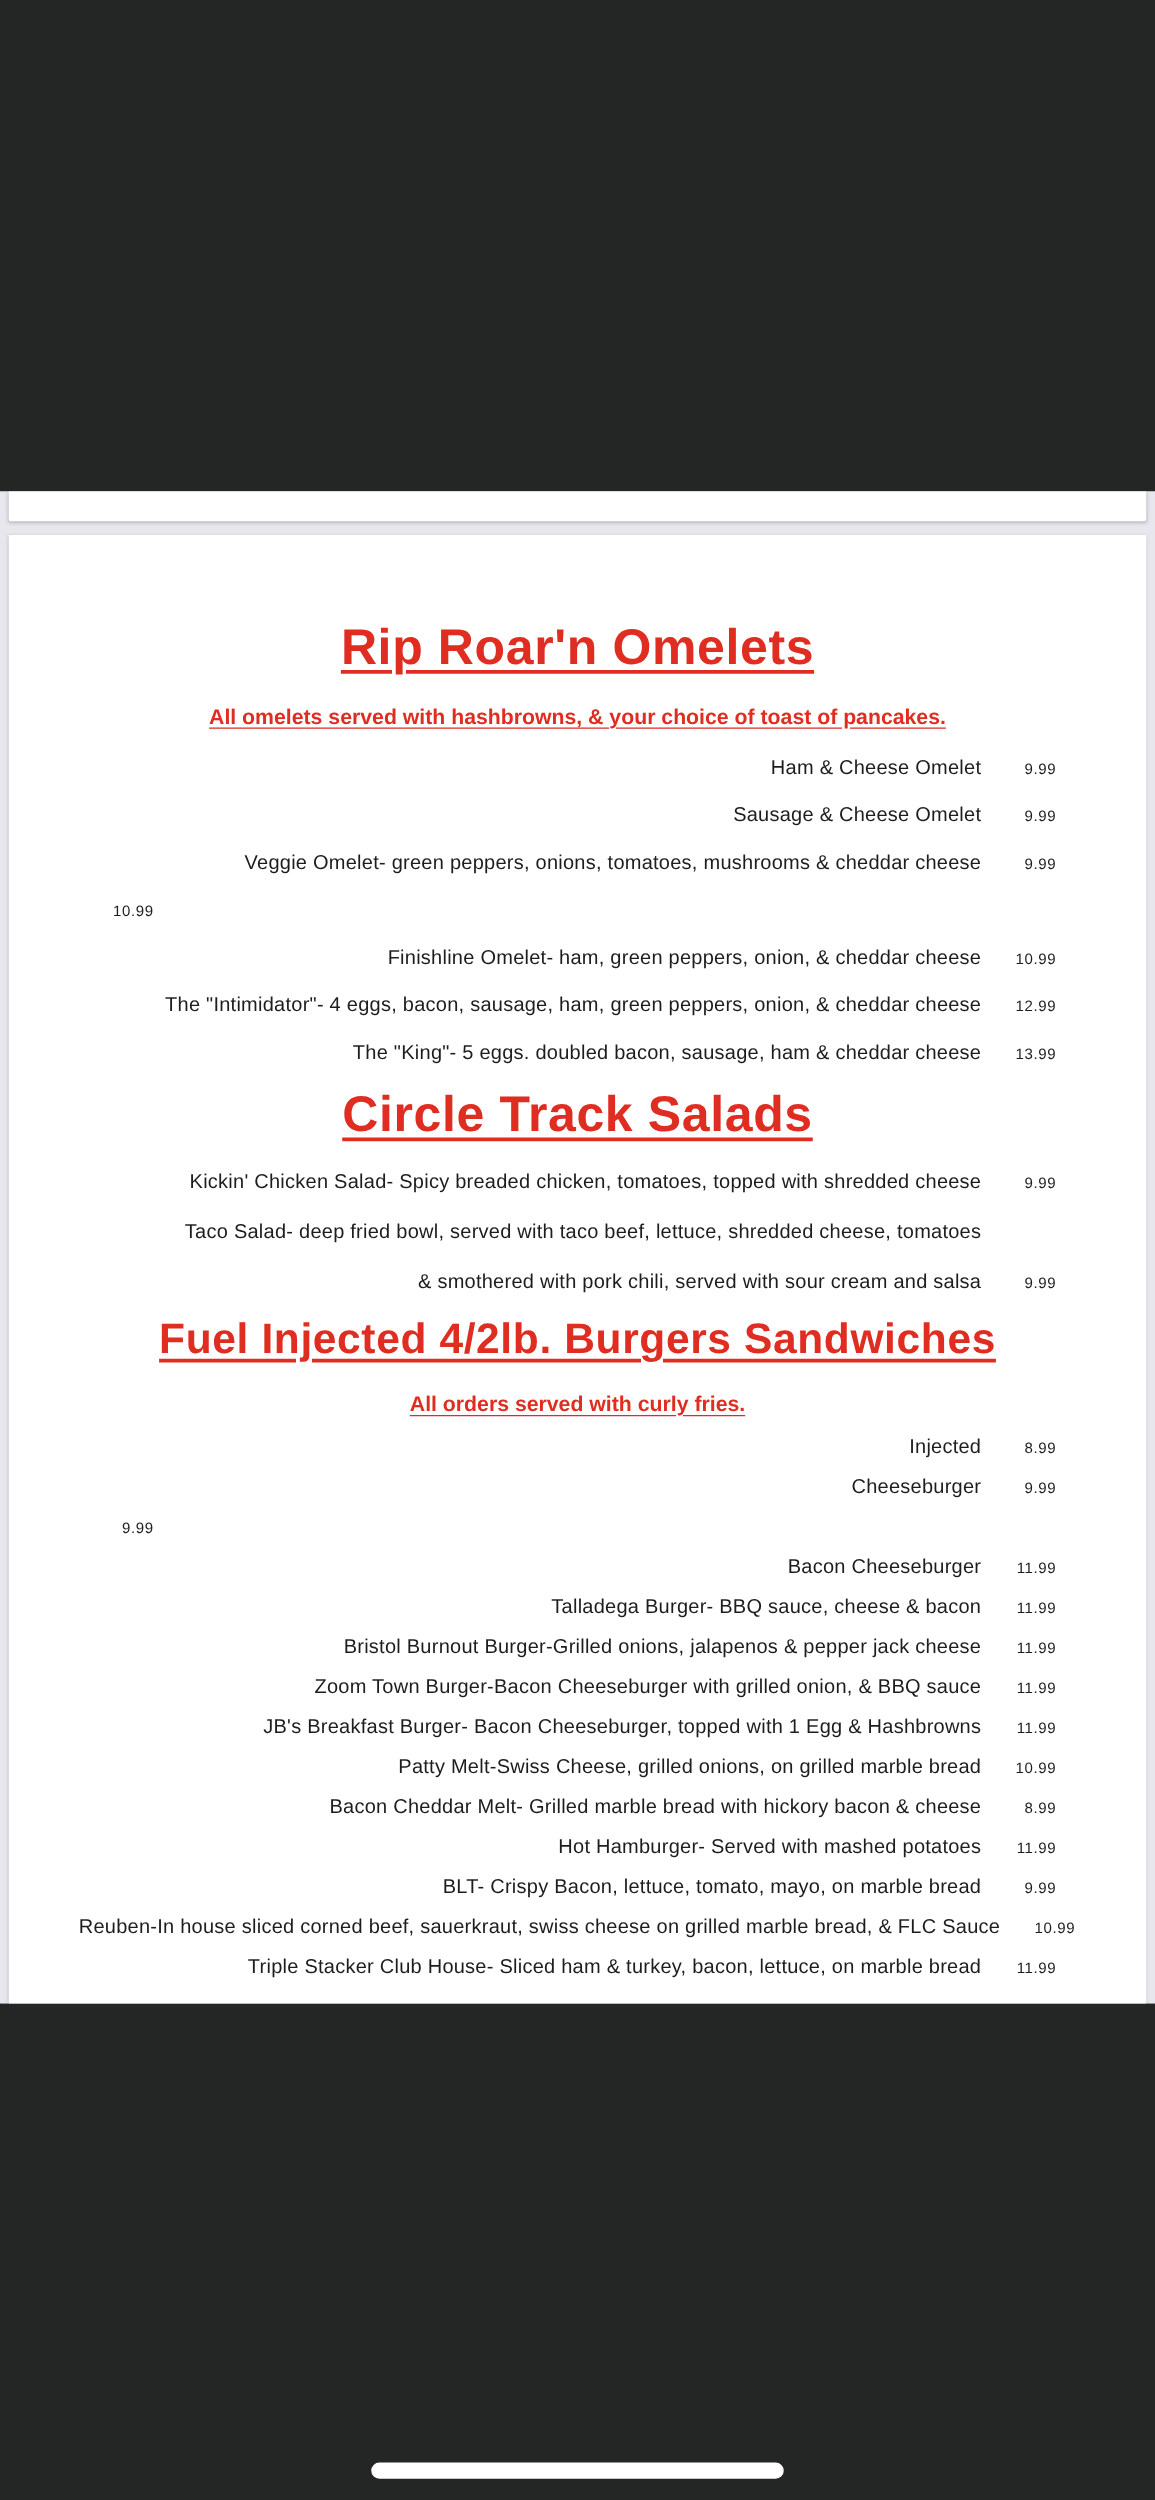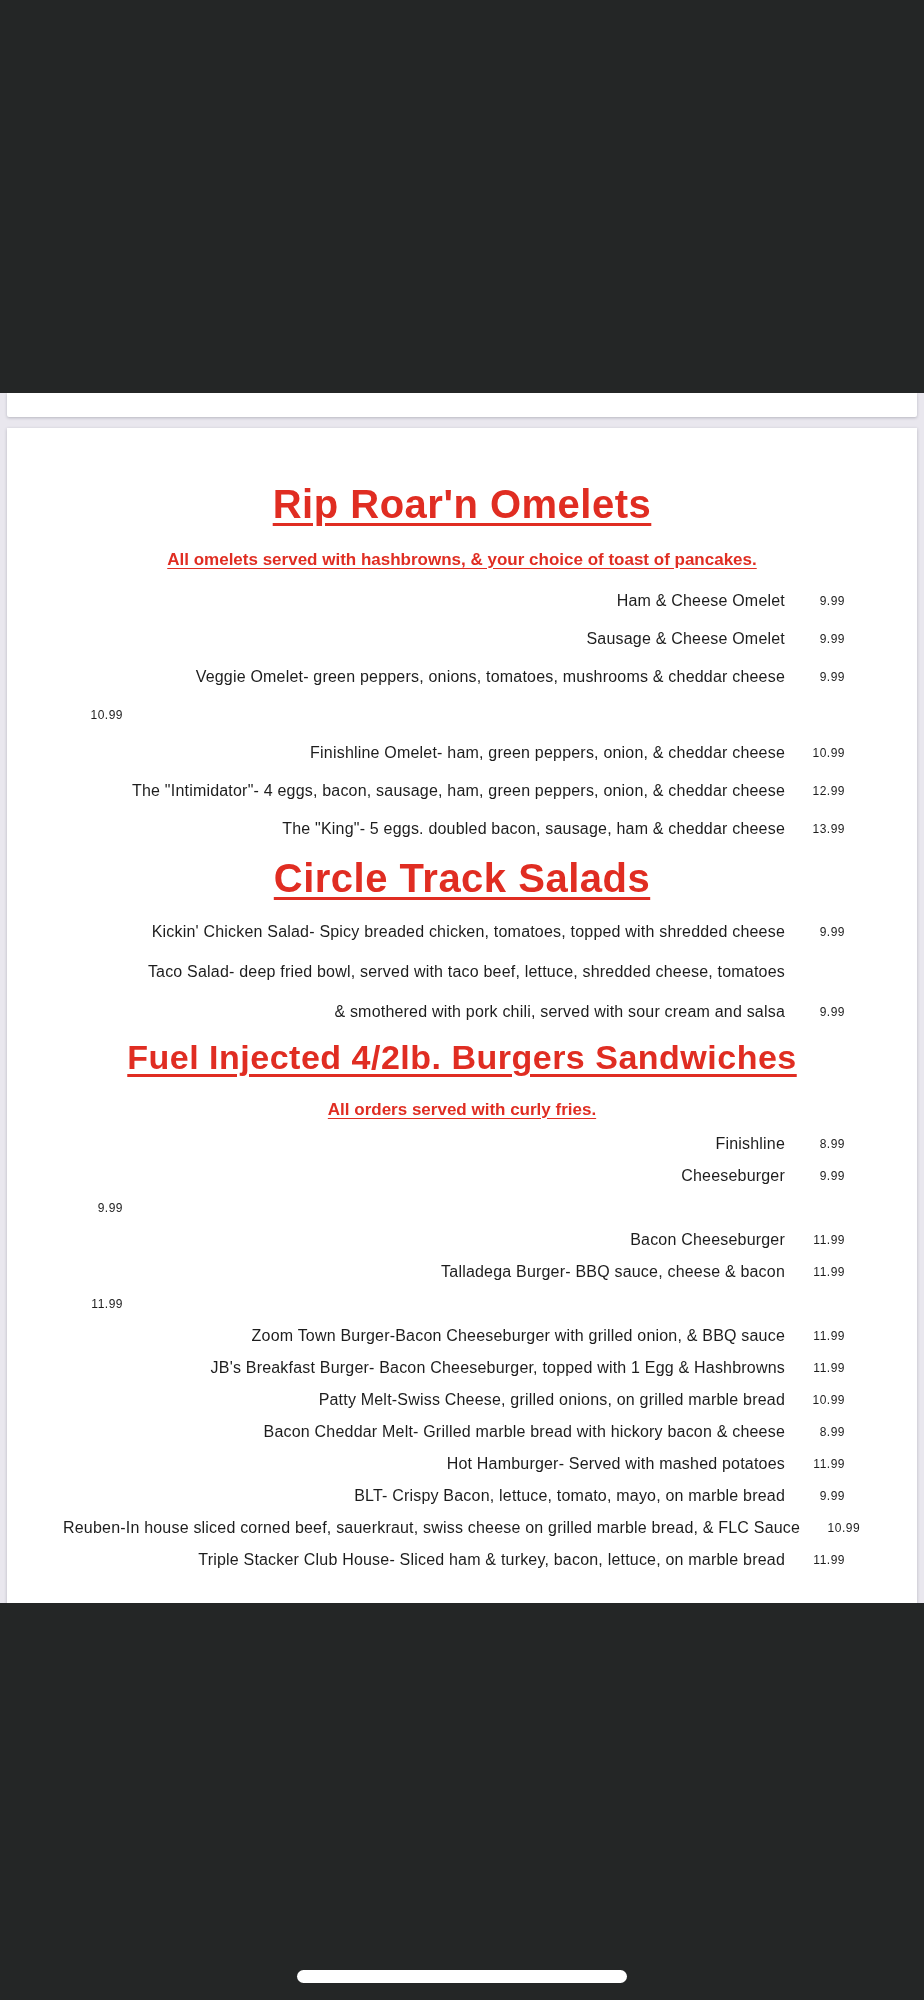--- a/index.html
+++ b/index.html
@@ -24,21 +24,21 @@
     padding:0 7px;
     overflow:hidden;
   }
   .page{
     background:#ffffff;
     width:910px;
     box-shadow:0 1px 3px rgba(40,40,60,.25);
   }
   .page-partial{height:24px;border-radius:0 0 2px 2px;}
   .page-gap{height:11px;}
-  .page-main{height:1455px;padding-top:50px;overflow:hidden;}
+  .page-main{height:1455px;padding-top:64px;overflow:hidden;}
   .bottom-area{position:absolute;left:0;top:1603px;width:924px;height:397px;background:var(--chrome);}
   .home-pill{
     position:absolute;left:297px;top:367px;width:330px;height:13px;
     background:#ffffff;border-radius:7px;
   }
   
   .section{display:block;}
   .title{
     text-align:center;color:var(--accent);
     font-size:40px;line-height:52px;font-weight:700;
@@ -131,39 +131,40 @@
             <span class="iprice">9.99</span>
           </div>
         </div>
   </div>
 
   <div class="section s2">
     <div class="title">Fuel Injected 4/2lb. Burgers Sandwiches</div>
     <div class="subtitle">All orders served with curly fries.</div>
     <div class="rows">
           <div class="row">
-            <span class="iname">Finishline</span>
+            <span class="iname">Injected</span>
             <span class="iprice">8.99</span>
           </div>
           <div class="row">
             <span class="iname">Cheeseburger</span>
             <span class="iprice">9.99</span>
           </div>
           <div class="row">
             <span class="iprice">9.99</span>
           </div>
           <div class="row">
             <span class="iname">Bacon Cheeseburger</span>
             <span class="iprice">11.99</span>
           </div>
           <div class="row">
             <span class="iname">Talladega Burger- BBQ sauce, cheese &amp; bacon</span>
             <span class="iprice">11.99</span>
           </div>
           <div class="row">
+            <span class="iname">Bristol Burnout Burger-Grilled onions, jalapenos &amp; pepper jack cheese</span>
             <span class="iprice">11.99</span>
           </div>
           <div class="row">
             <span class="iname">Zoom Town Burger-Bacon Cheeseburger with grilled onion, &amp; BBQ sauce</span>
             <span class="iprice">11.99</span>
           </div>
           <div class="row">
             <span class="iname">JB's Breakfast Burger- Bacon Cheeseburger, topped with 1 Egg  &amp; Hashbrowns</span>
             <span class="iprice">11.99</span>
           </div>

